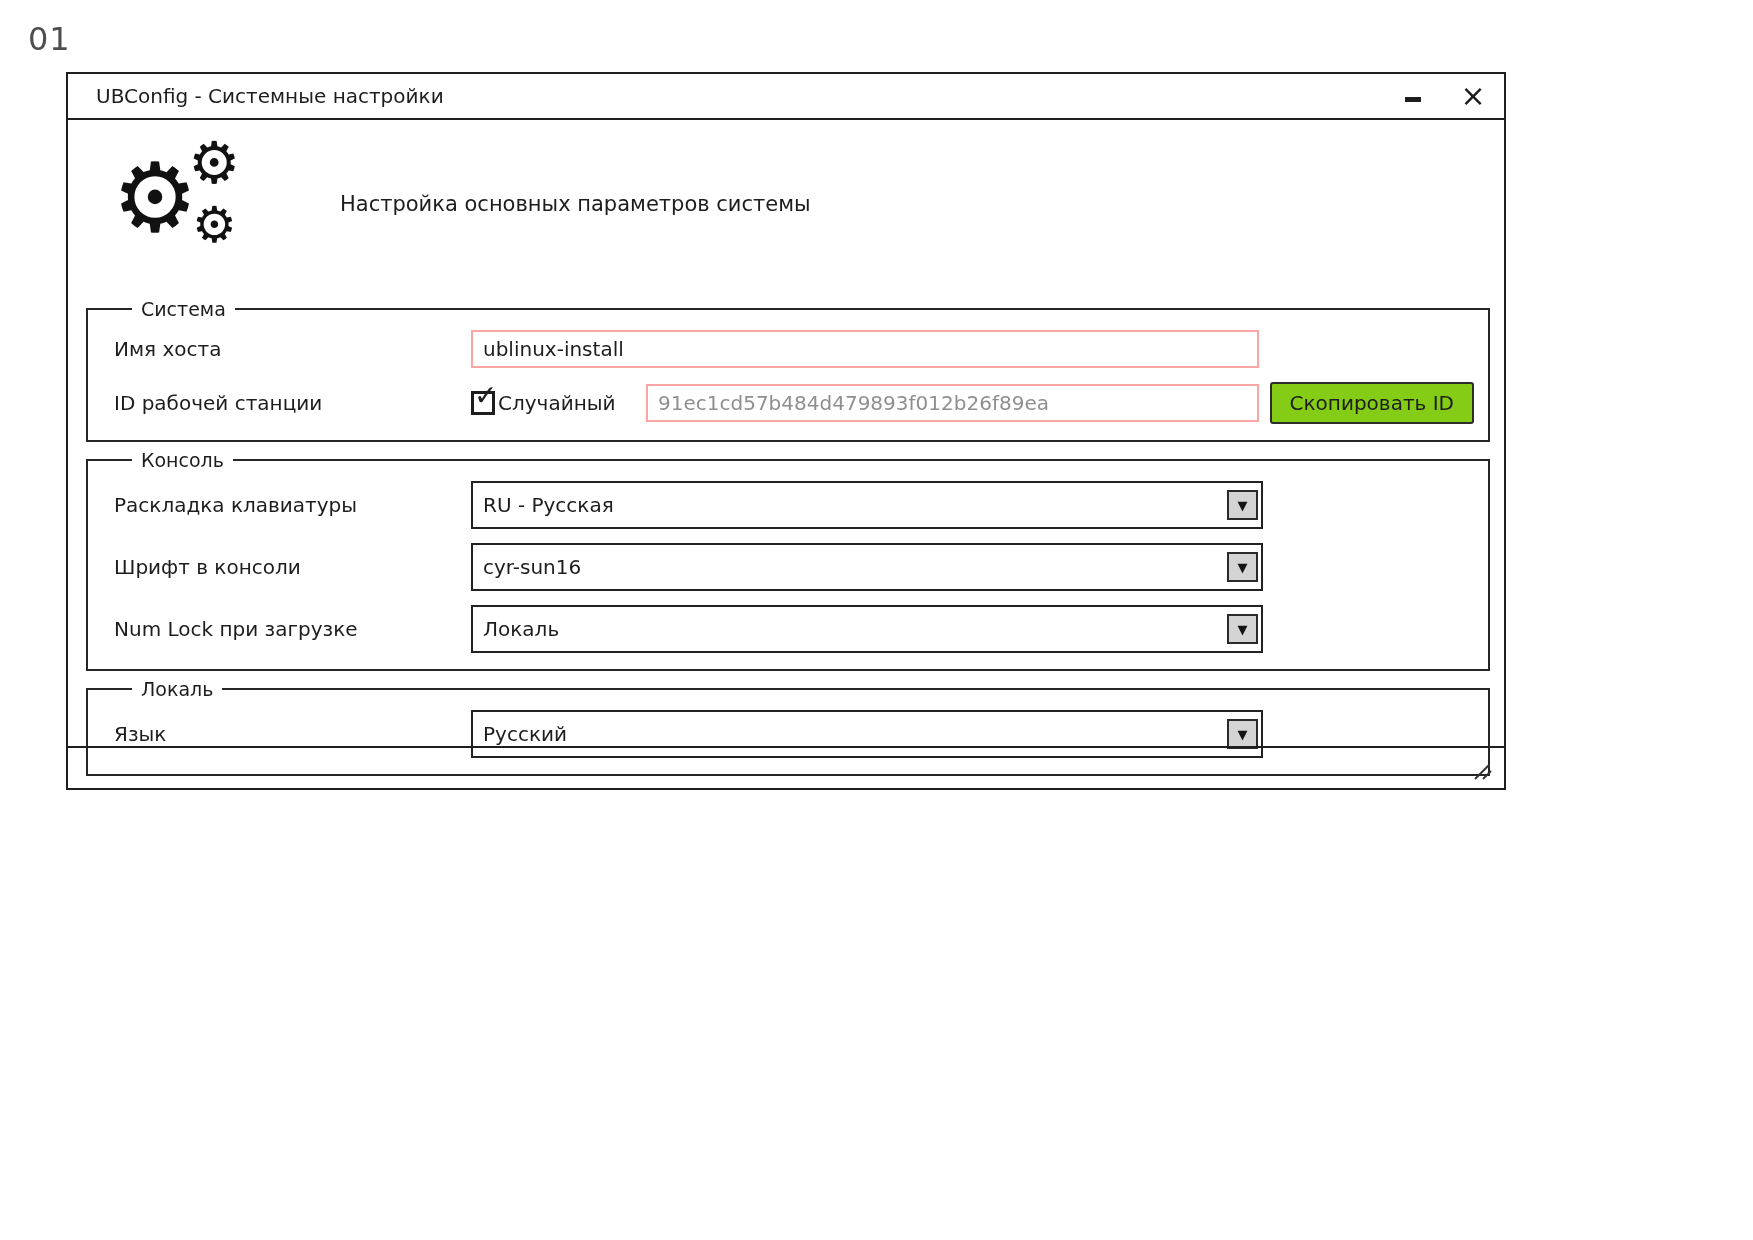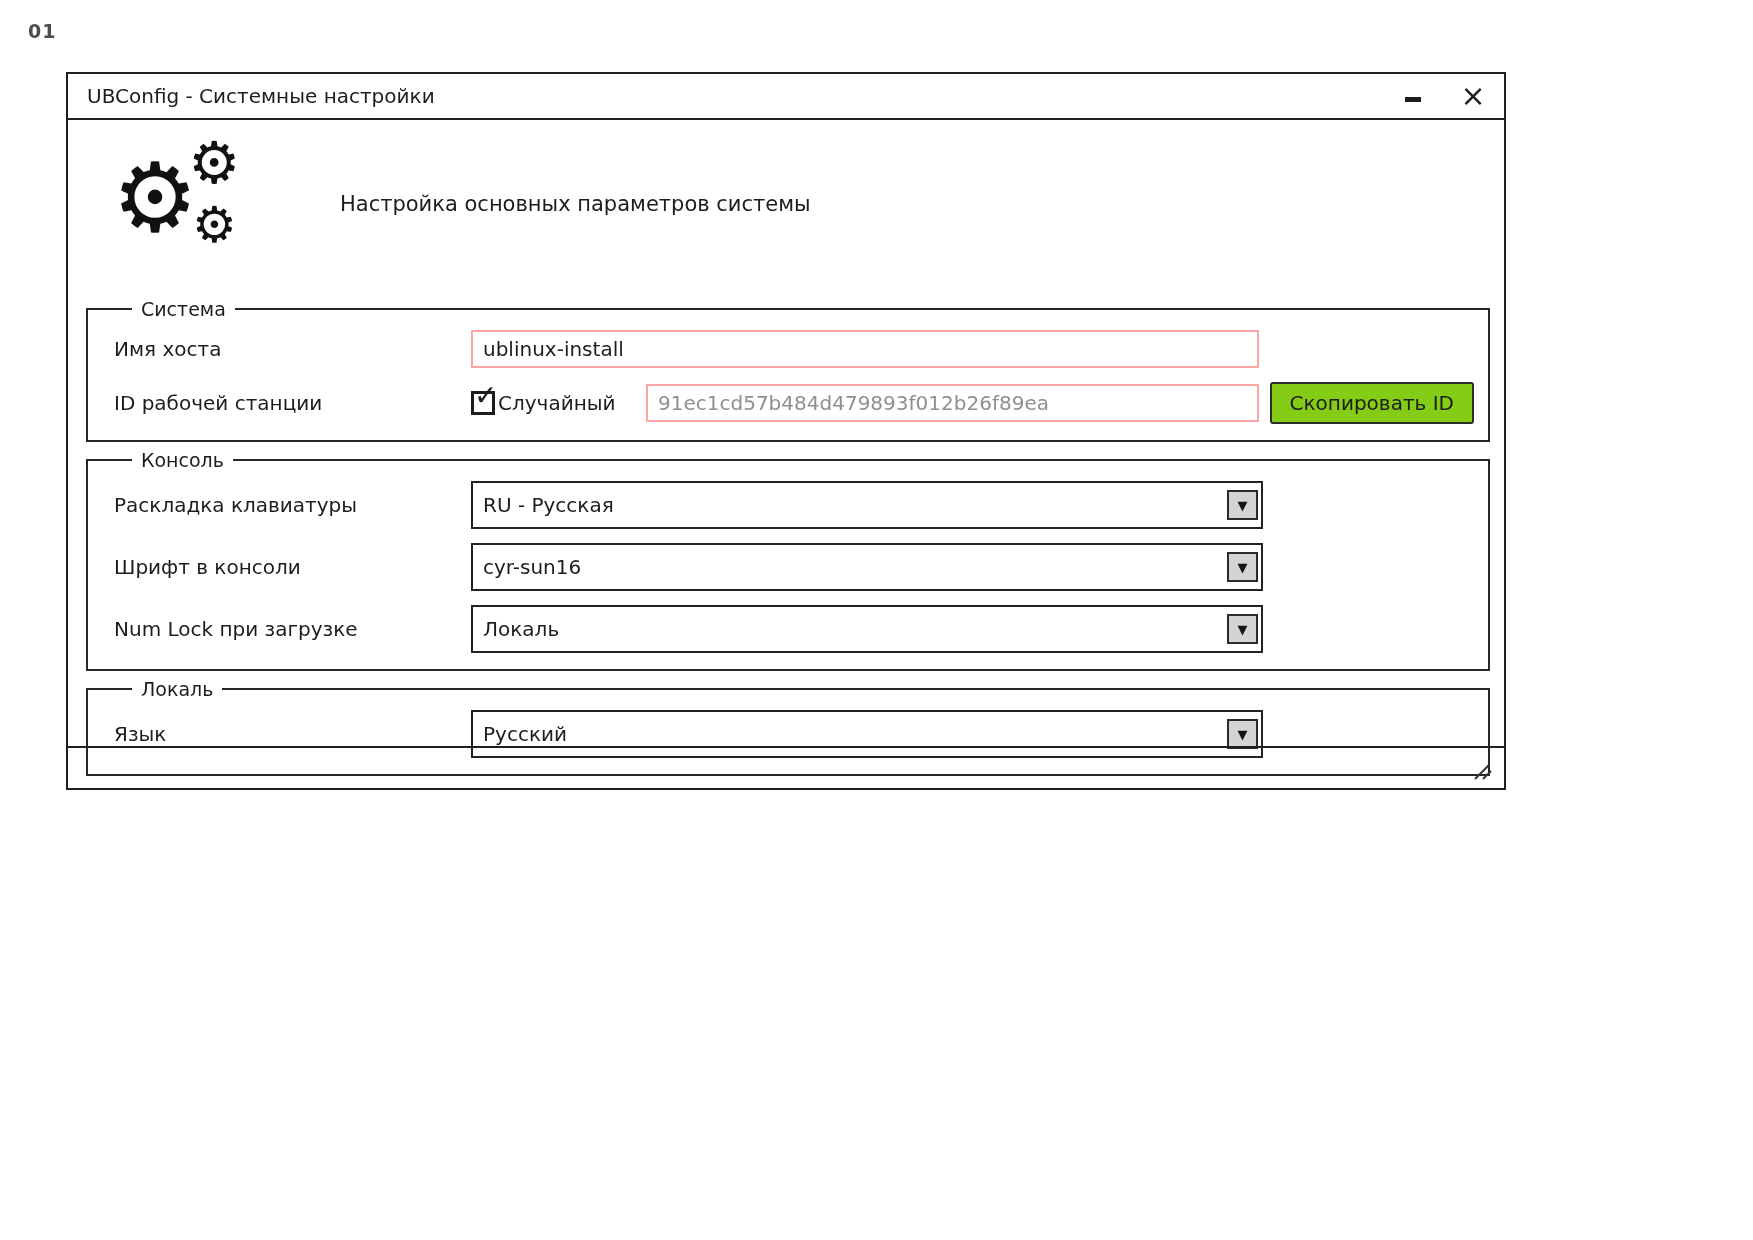--- a/index.html
+++ b/index.html
@@ -5,35 +5,35 @@
   * { box-sizing: border-box; margin: 0; padding: 0; }
   html, body {
     width: 1753px; height: 1240px;
     background: #ffffff;
     font-family: "DejaVu Sans", "Liberation Sans", sans-serif;
     color: #1d1d1d;
     overflow: hidden;
   }
   .figure-number {
     position: absolute; left: 28px; top: 20px;
-    font-size: 19px; font-weight: bold; color: #4e4e4e;
+    font-size: 32px; font-weight: normal; color: #4e4e4e;
     letter-spacing: 1px;
   }
   
   .window {
     position: absolute; left: 66px; top: 72px;
     width: 1440px; height: 718px;
     border: 2px solid #1f1f1f;
     background: #ffffff;
   }
   .titlebar {
     height: 46px;
     border-bottom: 2px solid #1f1f1f;
     display: flex; align-items: center;
-    padding: 0 18px 0 19px;
+    padding: 0 18px 0 28px;
   }
   .title { font-size: 20px; }
   .win-controls { margin-left: auto; display: flex; align-items: center; gap: 34px; }
   .min-btn { width: 26px; height: 26px; display:flex; align-items:center; justify-content:center; cursor: default; }
   .min-glyph { display:block; width: 16px; height: 5px; background: #1d1d1d; margin-top: 6px; }
   .close-btn { width: 26px; height: 26px; display:flex; align-items:center; justify-content:center; font-size: 30px; line-height: 26px; cursor: default; }
   
   .header-row {
     display: flex; align-items: center;
     margin: 30px 0 0 44px;

